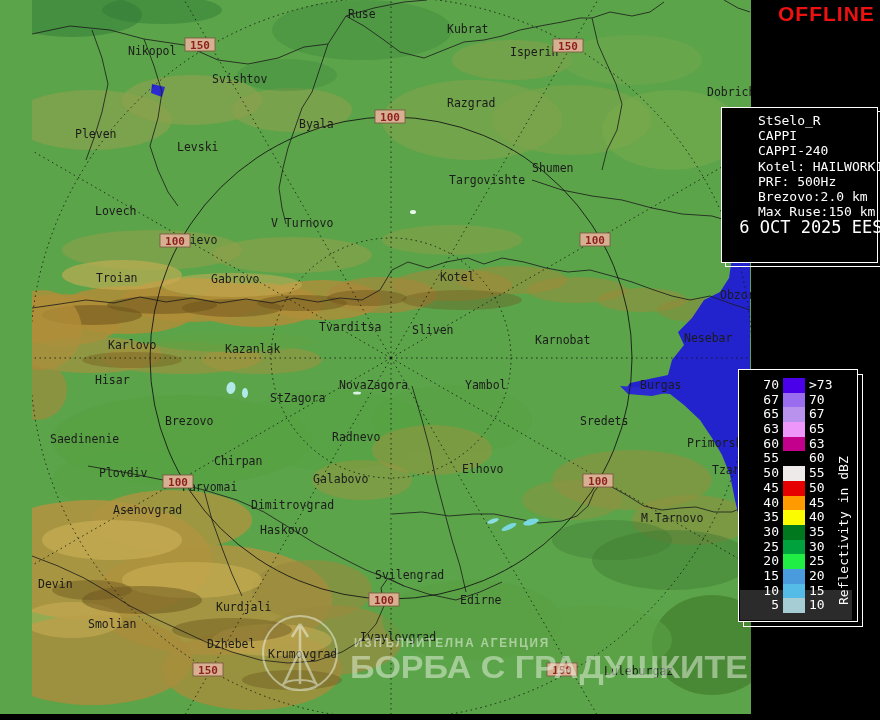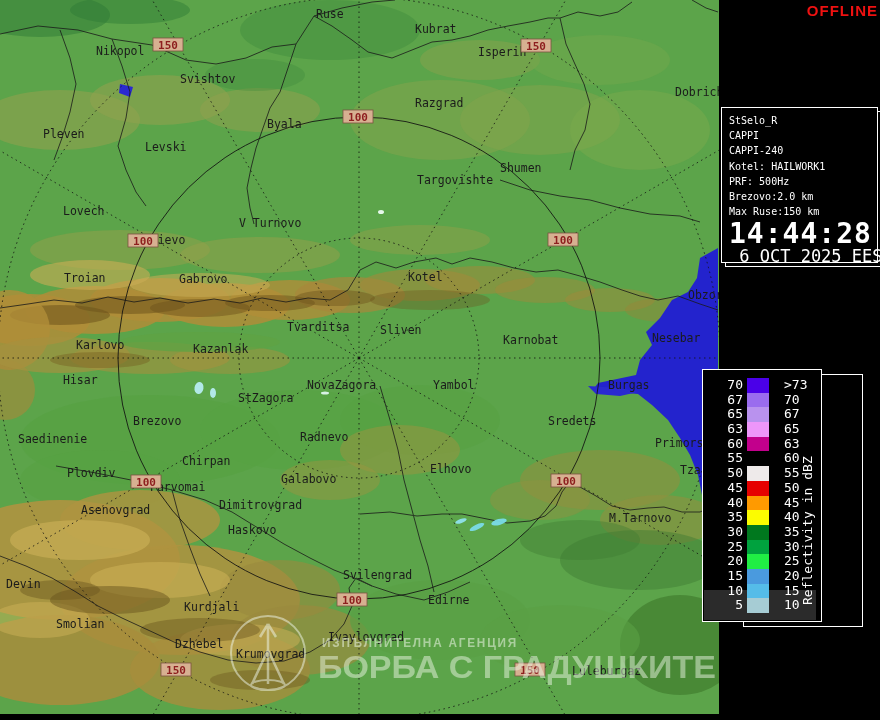--- a/index.html
+++ b/index.html
@@ -1,35 +1,35 @@
 <!DOCTYPE html>
 <html><head>
 <meta charset="utf-8">
 <style>
   html,body{margin:0;padding:0;background:#000;}
   body{position:relative;width:880px;height:720px;overflow:hidden;
        font-family:"DejaVu Sans Mono",monospace;}
-  #map{position:absolute;left:0;top:0;width:719px;height:714px;background:#5ca44a;}
+  #map{position:absolute;left:0;top:0;width:719px;height:714px;background:#5ca44a;padding-left:32px;}
   #offline{position:absolute;left:778px;top:2px;width:100px;
            font-family:"Liberation Sans",sans-serif;font-weight:bold;
-           font-size:15px;letter-spacing:1px;text-align:right;}
+           font-size:21px;letter-spacing:1px;}
   .panel{position:absolute;background:#000;border:1px solid #fff;box-sizing:border-box;}
   .panel-shadow{position:absolute;background:transparent;border:1px solid #fff;box-sizing:border-box;}
   #info-panel{left:721px;top:107px;width:157px;height:156px;padding:5px 0 0 7px;color:#fff;}
   #info-shadow{left:725px;top:111px;width:157px;height:156px;}
-  #info-panel .iline{font-size:10px;line-height:15.2px;white-space:pre;}
+  #info-panel .iline{font-size:13px;line-height:15.2px;white-space:pre;margin-left:29px;}
   #clock{font-size:28px;font-weight:bold;line-height:29px;letter-spacing:1px;}
   #rdate{font-size:17px;line-height:17px;text-align:center;white-space:pre;}
-  #legend{left:702px;top:369px;width:120px;height:253px;padding-top:8px;color:#fff;}
+  #legend{left:738px;top:369px;width:120px;height:253px;padding-top:8px;color:#fff;}
   #legend-shadow{left:743px;top:374px;width:120px;height:253px;}
   #legend-grayband{position:absolute;left:1px;bottom:1px;width:112px;height:30px;background:#2b2b2b;}
   .lrow{position:relative;display:flex;align-items:stretch;height:14.7px;font-size:13px;line-height:14.7px;}
   .lrow .lv{width:40px;text-align:right;padding-right:4px;}
   .lrow .sw{width:22px;}
-  .lrow .rv{padding-left:15px;}
+  .lrow .rv{padding-left:4px;}
   #legend-title{position:absolute;right:6px;top:55px;height:180px;
       writing-mode:vertical-rl;transform:rotate(180deg);
       font-size:13px;white-space:nowrap;}
   text{font-family:"DejaVu Sans Mono",monospace;}
   .city{font-size:11.5px;fill:#1b1b1b;}
   .badge-t{font-size:11px;font-weight:bold;fill:#8e1f1f;}
   .wm1{font-family:"Liberation Sans",sans-serif;font-weight:bold;font-size:13px;
        fill:#edf6e6;opacity:.55;letter-spacing:2px;}
   .wm2{font-family:"Liberation Sans",sans-serif;font-weight:bold;font-size:31px;
        fill:#e9f4e2;opacity:.5;}
@@ -275,21 +275,20 @@
 <div id="info-panel" class="panel">
   <div id="info-lines">
       <div class="iline">StSelo_R</div>
       <div class="iline">CAPPI</div>
       <div class="iline">CAPPI-240</div>
       <div class="iline">Kotel: HAILWORK1</div>
       <div class="iline">PRF: 500Hz</div>
       <div class="iline">Brezovo:2.0 km</div>
       <div class="iline">Max Ruse:150 km</div>
     </div>
-  <div id="clock">14:44:28</div>
   <div id="rdate"> 6 OCT 2025 EES</div>
 </div>
 
 <div id="legend-shadow" class="panel-shadow"></div>
 <div id="legend" class="panel">
   <div id="legend-grayband"></div>
   <div id="legend-rows">
       <div class="lrow">
         <div class="lv">70</div>
         <div class="sw" style="background: rgb(74, 0, 232);"></div>

